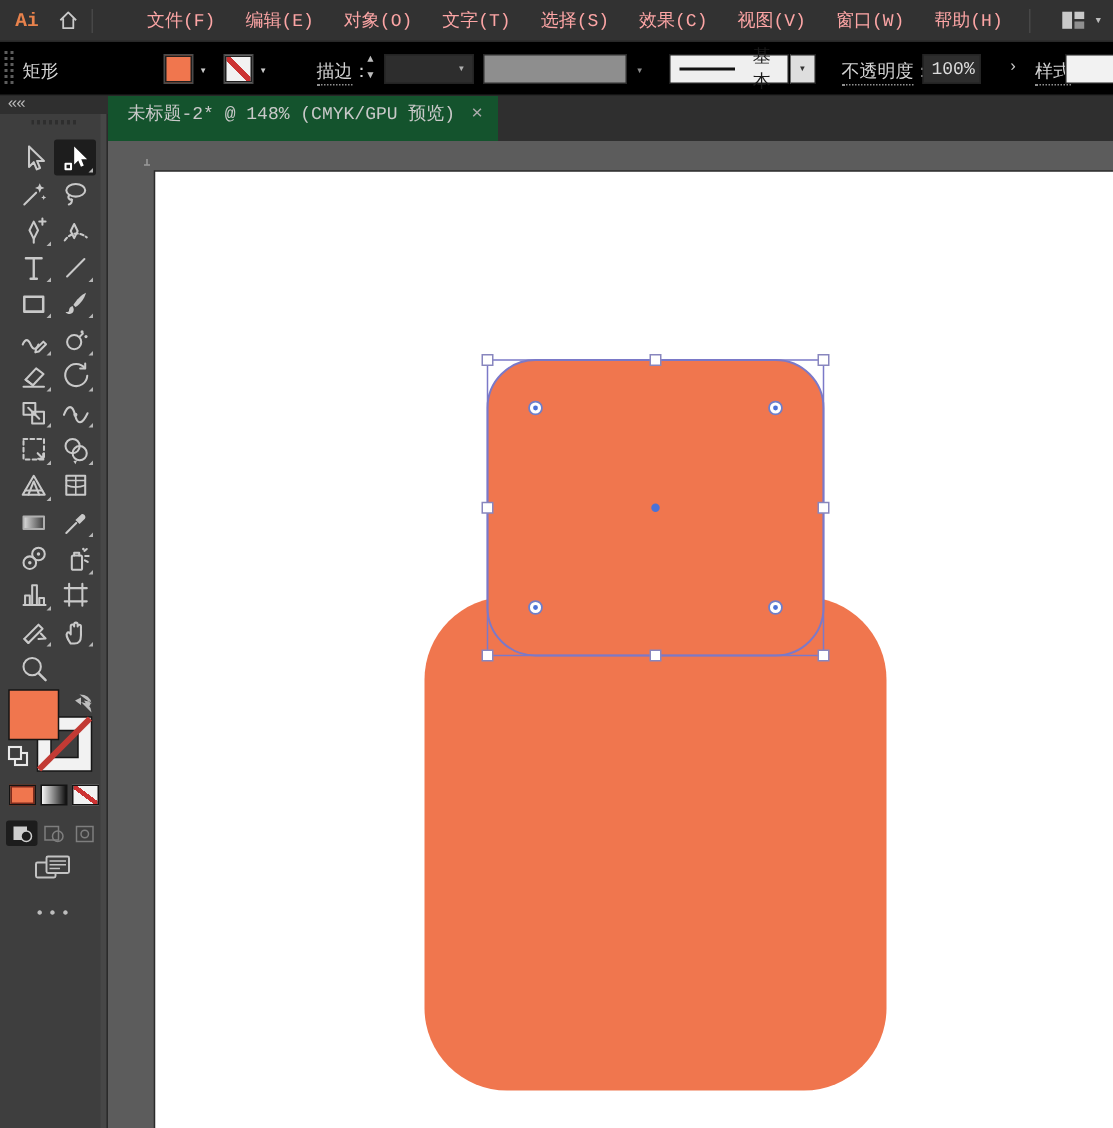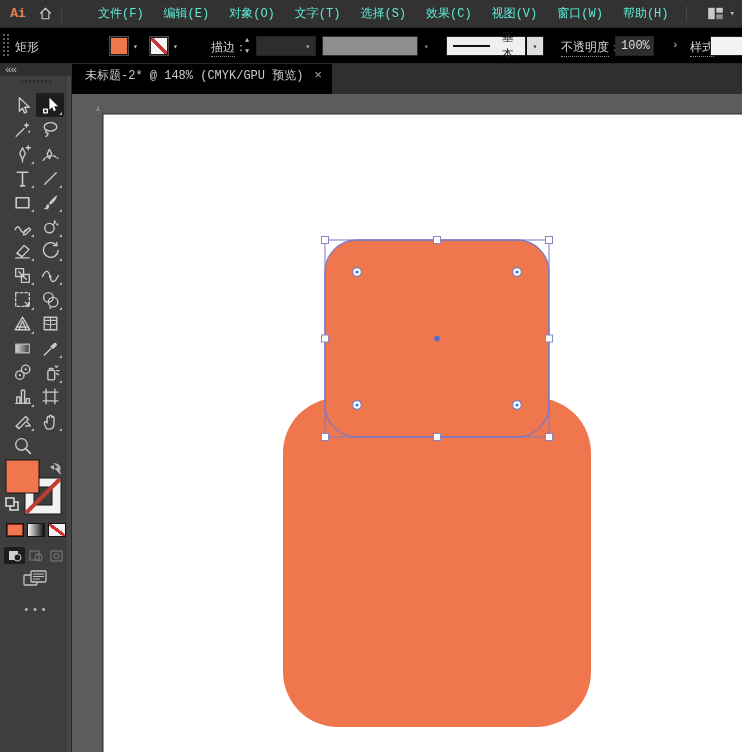--- a/index.html
+++ b/index.html
@@ -9,21 +9,21 @@
     font-family:Liberation Mono, monospace;font-size:12px;color:#D5D5D5;
     background:#5C5C5C;user-select:none;
   }
   
   .menubar{position:absolute;left:0;top:0;width:742px;height:28px;background:#323232;
     display:flex;align-items:center;border-bottom:1px solid #282828;}
   .ai-logo{width:22px;text-align:center;margin-left:7px;color:#E8824C;font-weight:bold;font-size:13px;}
   .home-btn{margin-left:9px;display:flex;align-items:center;color:#C9C9C9;}
   .vsep{width:1px;height:16px;background:#474747;margin:0 8px;}
   .menus{display:flex;margin-left:18px;}
-  .menu-item{padding:0 10px;line-height:28px;color:#5eead4;cursor:default;white-space:nowrap;}
+  .menu-item{padding:0 10px;line-height:28px;color:#fca5a5;cursor:default;white-space:nowrap;}
   .ws-switcher{display:flex;align-items:center;margin-left:12px;color:#C9C9C9;}
   .ws-caret{margin-left:5px;font-size:9px;color:#BDBDBD;}
   
   .optionsbar{position:absolute;left:0;top:28px;width:742px;height:36px;background:#000000;
     border-bottom:1px solid #272727;}
   .ob-grip{position:absolute;left:3px;top:6px;width:2px;height:24px;
     background:repeating-linear-gradient(#5d5d5d 0 2px,transparent 2px 4px);box-shadow:4px 0 0 0 #5d5d5d00;}
   .ob-grip2{position:absolute;left:7px;top:6px;width:2px;height:24px;
     background:repeating-linear-gradient(#5d5d5d 0 2px,transparent 2px 4px);}
   .ob-label{position:absolute;top:11px;color:#D4D4D4;}
@@ -44,21 +44,21 @@
   .brush-line{width:38px;height:2px;background:#111;margin-left:6px;}
   .brush-label{margin-left:12px;}
   .combo-brush-caret{position:absolute;left:527px;top:8px;width:17px;height:20px;background:#DEDEDE;
     border:1px solid #1f1f1f;border-left:none;color:#333;font-size:8px;display:flex;align-items:center;justify-content:center;}
   .opacity-field{left:615px;width:39px;}
   .next-btn{position:absolute;left:672px;top:11px;color:#C9C9C9;font-size:11px;}
   .style-field{position:absolute;left:710px;top:8px;width:40px;height:20px;background:#F2F2F2;border:1px solid #1f1f1f;}
   
   .tabbar{position:absolute;left:0;top:64px;width:742px;height:30px;background:#2F2F2F;}
   .collapse{position:absolute;left:5px;top:0px;color:#B9B9B9;font-size:11px;letter-spacing:-1px;}
-  .doc-tab{position:absolute;left:72px;top:0;width:260px;height:30px;background:#000000;
+  .doc-tab{position:absolute;left:72px;top:0;width:260px;height:30px;background:#14532d;
     display:flex;align-items:center;padding:0 10px 8px 13px;color:#C9C9C9;}
   .tab-close{margin-left:auto;color:#ABABAB;font-size:13px;}
   
   .tools-panel{position:absolute;left:0;top:76px;width:72px;height:676px;background:#3E3E3E;
     border-right:1px solid #2A2A2A;box-shadow:inset -4px 0 0 #474747;}
   .panel-grip{margin:4px auto 0;width:30px;height:3px;
     background:repeating-linear-gradient(90deg,#2e2e2e 0 2px,transparent 2px 4px);}
   .tool-grid{display:grid;grid-template-columns:28px 28px;grid-auto-rows:24.3px;padding:10px 0 0 8px;}
   .tool{position:relative;display:flex;align-items:center;justify-content:center;color:#C9C9C9;cursor:default;}
   .tool.active{background:#1D1D1D;border-radius:2px;color:#FFFFFF;}

